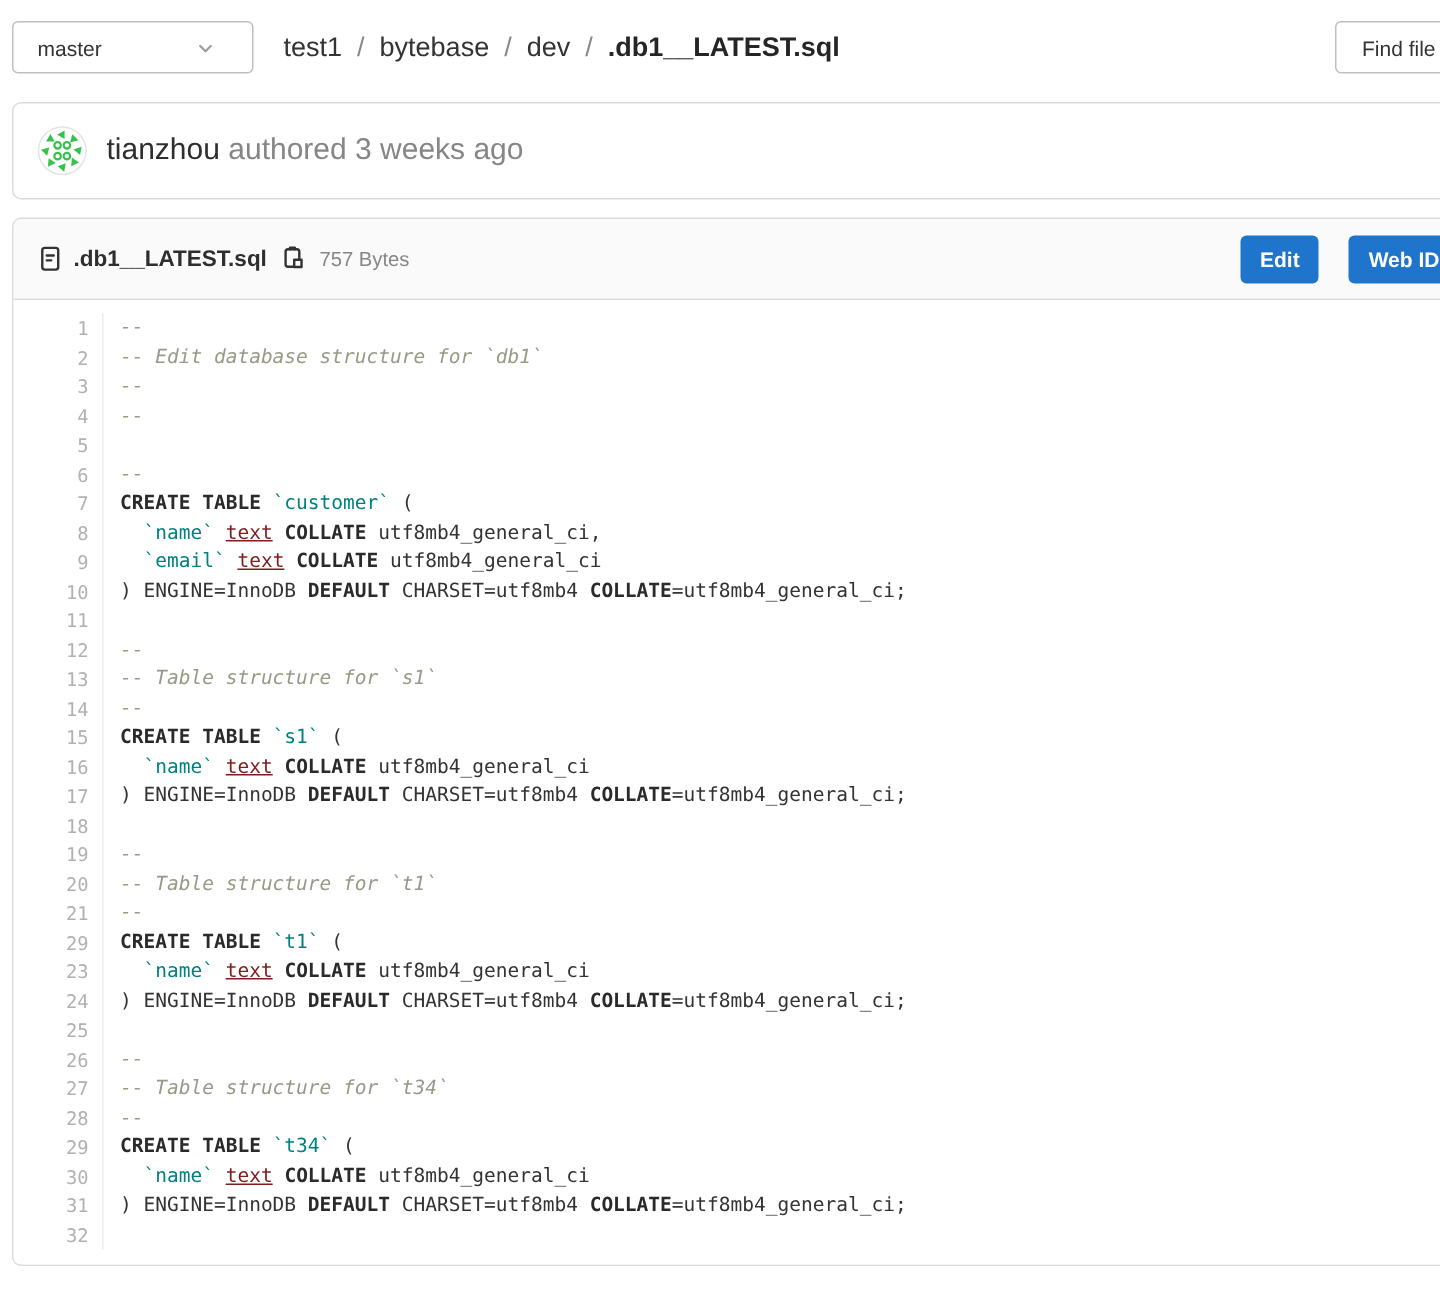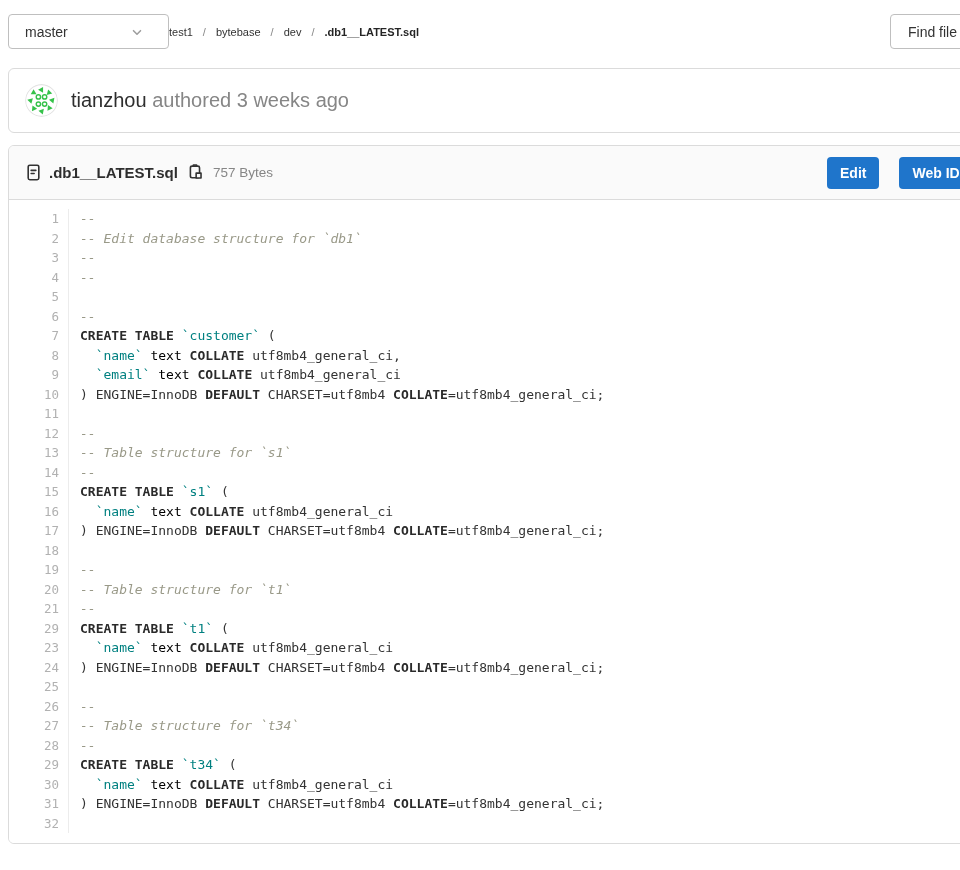--- a/index.html
+++ b/index.html
@@ -5,21 +5,21 @@
   * { box-sizing: border-box; margin: 0; padding: 0; }
   html, body { width: 960px; height: 870px; overflow: hidden; background: #fff;
     font-family: "Liberation Sans", sans-serif; color: #333; }
 
   
   .top-bar { position: relative; height: 62px; display: flex; align-items: flex-start; padding: 14px 0 0 8px; }
   .branch-select { width: 161px; height: 35px; border: 1px solid #bfbfbf; border-radius: 4px;
     background: #fff; display: flex; align-items: center; justify-content: space-between;
     padding: 0 24px 0 16px; font-size: 14px; cursor: pointer; }
   .chevron { width: 14px; height: 14px; color: #9e9e9e; }
-  .breadcrumb { display: flex; align-items: center; gap: 10px; height: 35px; font-size: 11px; }
+  .breadcrumb { display: flex; align-items: center; gap: 10px; margin-left: 20px; height: 35px; font-size: 18px; }
   .breadcrumb .sep { color: #888; }
   .breadcrumb .current { font-weight: bold; color: #252525; }
   .find-file-btn { position: absolute; left: 890px; top: 14px; height: 35px; padding: 0 17px;
     border: 1px solid #bfbfbf; border-radius: 4px; background: #fff; font-size: 14px; color: #333;
     font-family: "Liberation Sans", sans-serif; cursor: pointer; white-space: nowrap; }
 
   
   .commit-box { margin: 6px -10px 12px 8px; border: 1px solid #dbdbdb; border-radius: 6px;
     padding: 15px 16px; display: flex; align-items: flex-start; gap: 13px; background: #fff; }
   .avatar { width: 33px; height: 33px; border-radius: 50%; flex: none; cursor: pointer; }
@@ -47,21 +47,21 @@
 
   
   .code-area { padding: 9px 0 10px 0; background: #fff; }
   .code-line { display: flex; line-height: 19.5px; font-family: "DejaVu Sans Mono", monospace;
     font-size: 13px; white-space: pre; }
   .ln { flex: none; width: 60px; padding-right: 9px; text-align: right; color: #b1b1b1;
     border-right: 1px solid #ececec; cursor: pointer; font-size: 12.5px; }
   .lc { padding-left: 11px; color: #333; }
   .tok-k { font-weight: bold; color: #2a2a2a; }
   .tok-id { color: #008080; }
-  .tok-ty { color: #000000; }
+  .tok-ty { color: #7f1d1d; text-decoration: underline; }
   .tok-c { color: #999988; font-style: italic; }
 </style>
 </head>
 <body>
 
 <div class="top-bar">
   <div class="branch-select">
     <span>master</span>
     <svg class="chevron" viewBox="0 0 16 16" fill="none" stroke="currentColor" stroke-width="1.8" stroke-linecap="round" stroke-linejoin="round">
         <path d="M4 6.5 L8 10.5 L12 6.5"></path>

